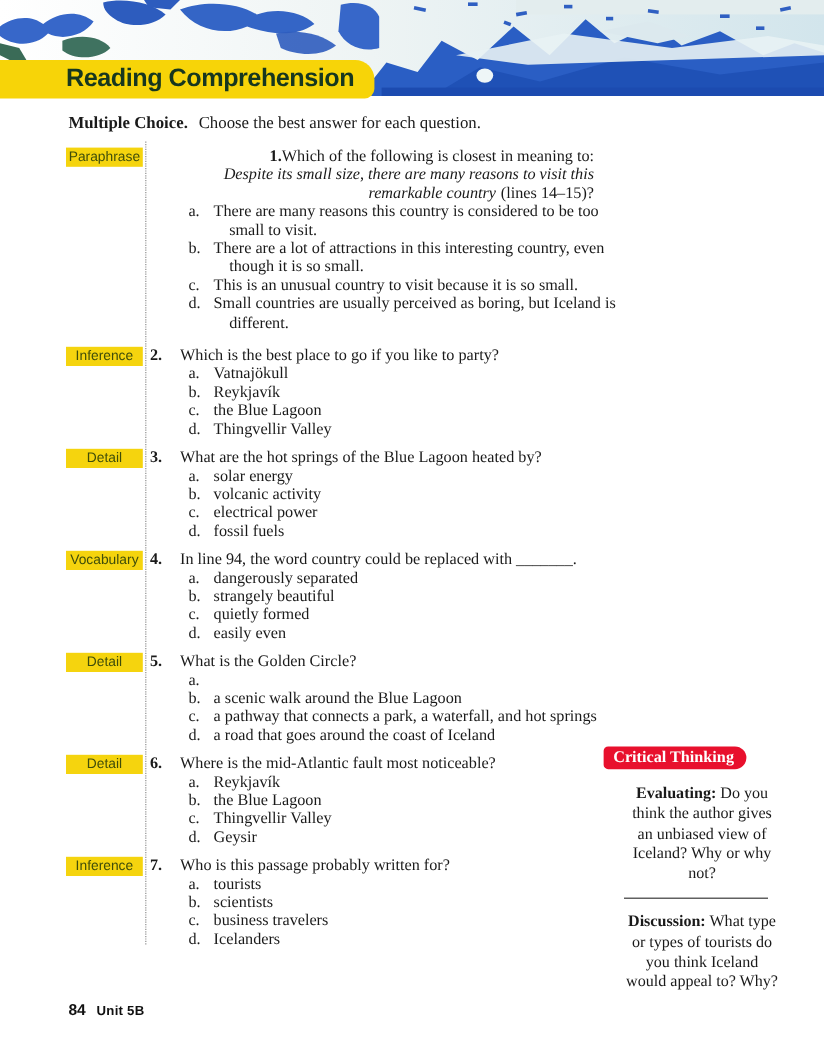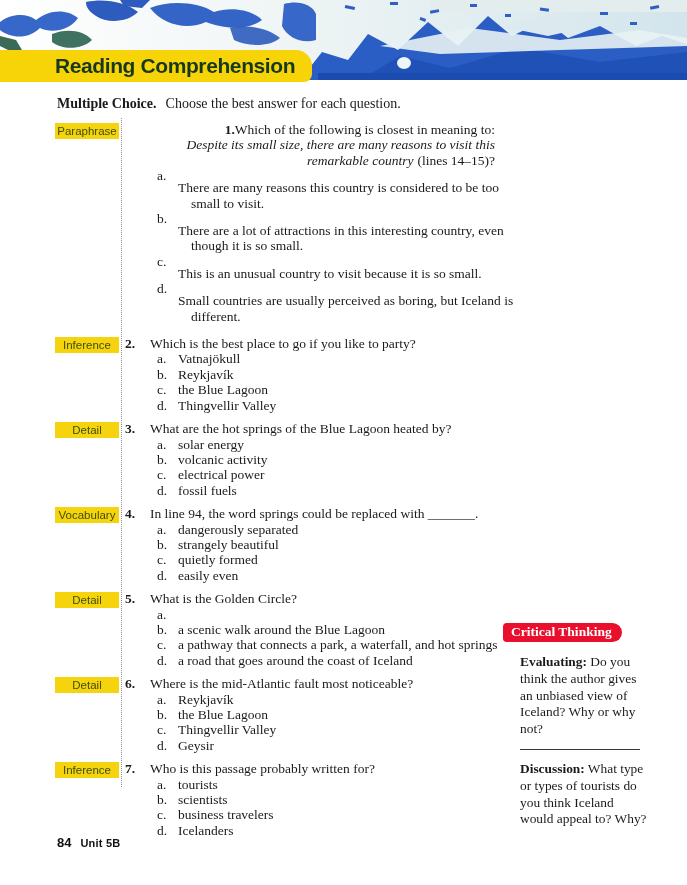--- a/index.html
+++ b/index.html
@@ -44,31 +44,31 @@
   .q-content { margin-left:70px; width:400px; font-size:13.5px; line-height:15.4px; }
   .q-text { padding-left:25px; text-indent:-25px; }
   .q1 .q-text { width:345px;text-align:right; }
   .q-num { display:inline-block; width:25px; text-indent:0; font-weight:bold; }
   .q-quote-line { display:block; text-indent:0; }
   .q-quote-line i { margin-right:4px; }
   .it { }
   .opt { display:flex; margin-left:32px; }
   .opt-letter { flex:0 0 21px; }
   .opt-text { padding-left:13px; text-indent:-13px; }
-  .q1 .opt-text { max-width:342px;margin-top:12px; }
+  .q1 .opt-text { max-width:342px; }
 
   
   .critical { position:absolute; left:503px; top:622px; width:160px; }
   .ct-header {
     display:inline-block; background:#e8102d; color:#ffffff;
     font-weight:bold; font-size:13.5px; padding:1px 10px 2px 8px;
     border-radius:4px 10px 10px 4px;
   }
   .ct-body { margin:12px 0 0 17px; width:130px; font-size:13.4px; line-height:16.8px; }
-  .ct-body p { margin:0; }
+  .ct-body p { margin:0;text-align:center; }
   .ct-body hr { border:none; border-top:1.5px solid #3a3a3a; width:120px; margin:11px 0 11px 0; }
 
   
   .footer {
     position:absolute; left:57px; top:833px;
     font-family:"Liberation Sans", sans-serif; font-weight:bold; color:#111;
   }
   .footer .pg { font-size:13px; }
   .footer .unit { font-size:11px; margin-left:9px; letter-spacing:0.2px; }
 </style>
@@ -198,21 +198,21 @@
         <div class="opt">
             <span class="opt-letter">d.</span>
             <span class="opt-text">fossil fuels</span>
           </div>
       </div>
     </div>
 
     <div class="q-block">
       <span class="skill-label">Vocabulary</span>
       <div class="q-content">
-        <div class="q-text"><span class="q-num">4.</span><span>In line 94, the word </span><span class="it">springs</span><span> could be replaced with _______.</span></div>
+        <div class="q-text"><span class="q-num">4.</span><span>In line 94, the word </span><span class="it">country</span><span> could be replaced with _______.</span></div>
         <div class="opt">
             <span class="opt-letter">a.</span>
             <span class="opt-text">dangerously separated</span>
           </div>
         <div class="opt">
             <span class="opt-letter">b.</span>
             <span class="opt-text">strangely beautiful</span>
           </div>
         <div class="opt">
             <span class="opt-letter">c.</span>

